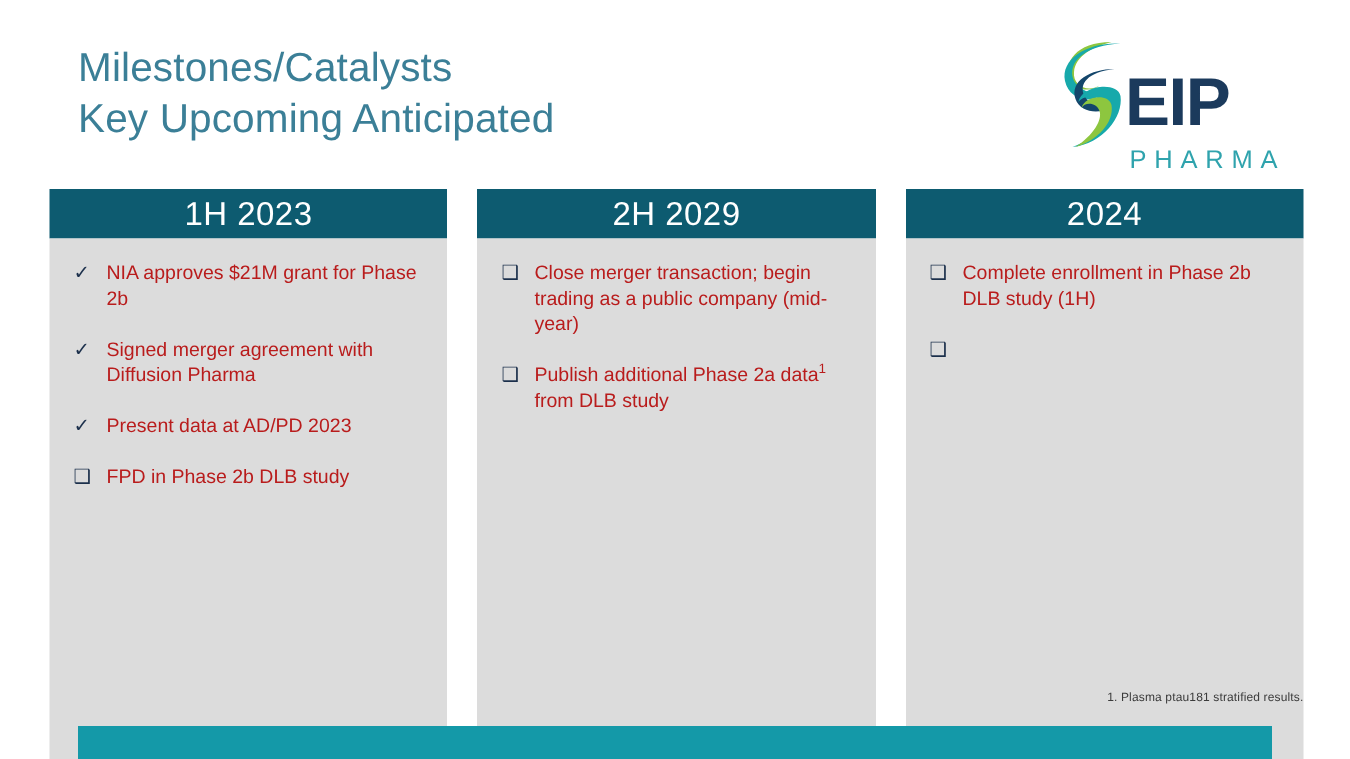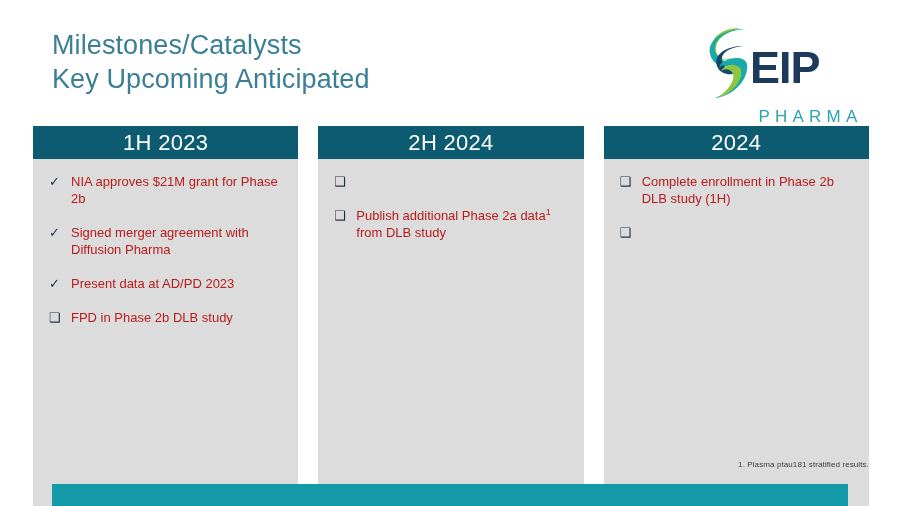--- a/index.html
+++ b/index.html
@@ -59,23 +59,22 @@
     color: #1b3a5c;
     letter-spacing: -1px;
   }
   #brand-logo .pharma-text {
     display: block;
     font-size: 17px;
     line-height: 20px;
     font-weight: 400;
     color: #2fa3ad;
     letter-spacing: 5.2px;
-    margin-top: 16px;
+    margin-top: 6px;
     margin-left: 3px;
-    text-align: center;
   }
 
   
   #milestone-columns {
     position: absolute;
     left: 33px;
     top: 126px;
     width: 836px;
     height: 403px;
     display: flex;
@@ -197,24 +196,25 @@
         <span class="milestone-text">Present data at AD/PD 2023</span>
       </div>
       <div class="milestone-item">
         <span class="bullet-glyph box">❑</span>
         <span class="milestone-text">FPD in Phase 2b DLB study</span>
       </div>
     </div>
   </div>
 
   <div class="milestone-column">
-    <div class="column-header">2H 2024</div>
+    <div class="column-header">2H 2029</div>
     <div class="column-body">
       <div class="milestone-item">
         <span class="bullet-glyph box">❑</span>
+        <span class="milestone-text">Close merger transaction; begin trading as a public company (mid-year)</span>
       </div>
       <div class="milestone-item">
         <span class="bullet-glyph box">❑</span>
         <span class="milestone-text"><span>Publish additional Phase 2a data</span><sup>1</sup><span> from DLB study</span></span>
       </div>
     </div>
   </div>
 
   <div class="milestone-column">
     <div class="column-header">2024</div>

